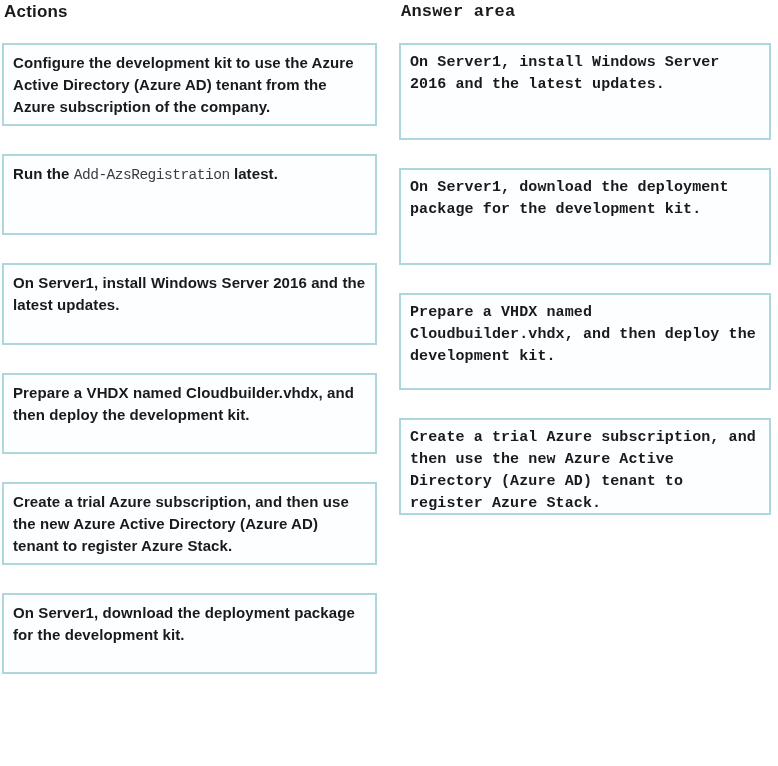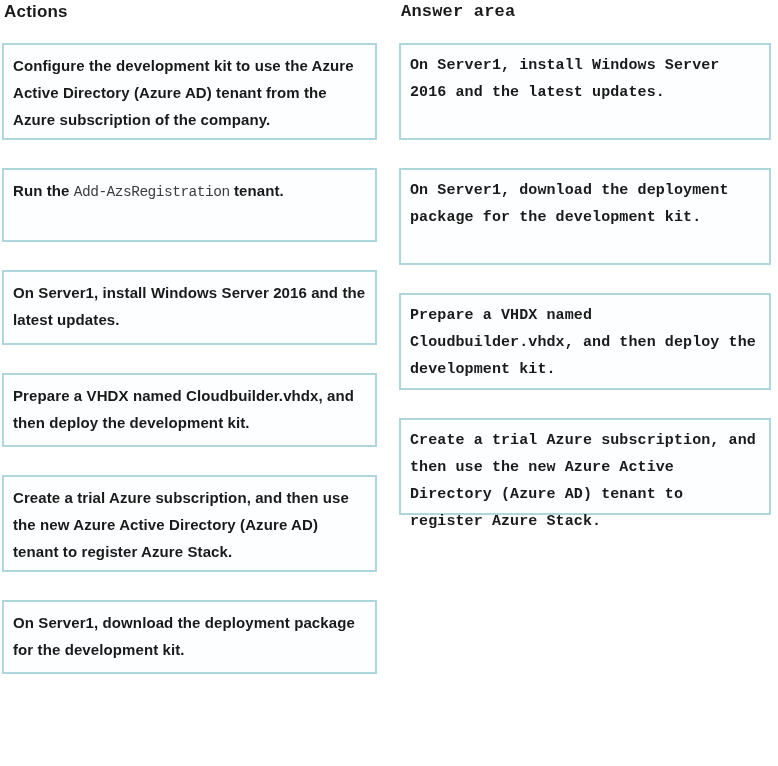--- a/index.html
+++ b/index.html
@@ -36,21 +36,21 @@
   }
   .card {
     box-sizing: border-box;
     height: 97px;
     margin-bottom: 28px;
     border: 2px solid #aed7dd;
     background: #fcfeff;
     padding: 7px 8px 6px 9px;
     font-size: 15px;
     font-weight: bold;
-    line-height: 27px;
+    line-height: 22px;
     color: #1a1a1a;
     cursor: move;
     letter-spacing: 0.1px;
   }
   .card:last-child { margin-bottom: 0; }
   .code {
     font-family: "Liberation Mono", "DejaVu Sans Mono", monospace;
     font-weight: normal;
     color: #3d3d3d;
     font-size: 14.5px;
@@ -63,21 +63,21 @@
 <div class="board">
 
   <div class="column column-actions">
     <div class="column-header">Actions</div>
 
     <div class="card">
       <span>Configure the development kit to use the Azure Active Directory (Azure AD) tenant from the Azure subscription of the company.</span>
     </div>
 
     <div class="card">
-      <span>Run the </span><span class="code">Add-AzsRegistration</span><span> tenant.</span>
+      <span>Run the </span><span class="code">Add-AzsRegistration</span><span> latest.</span>
     </div>
 
     <div class="card">
       <span>On Server1, install Windows Server 2016 and the latest updates.</span>
     </div>
 
     <div class="card">
       <span>Prepare a VHDX named Cloudbuilder.vhdx, and then deploy the development kit.</span>
     </div>
 

